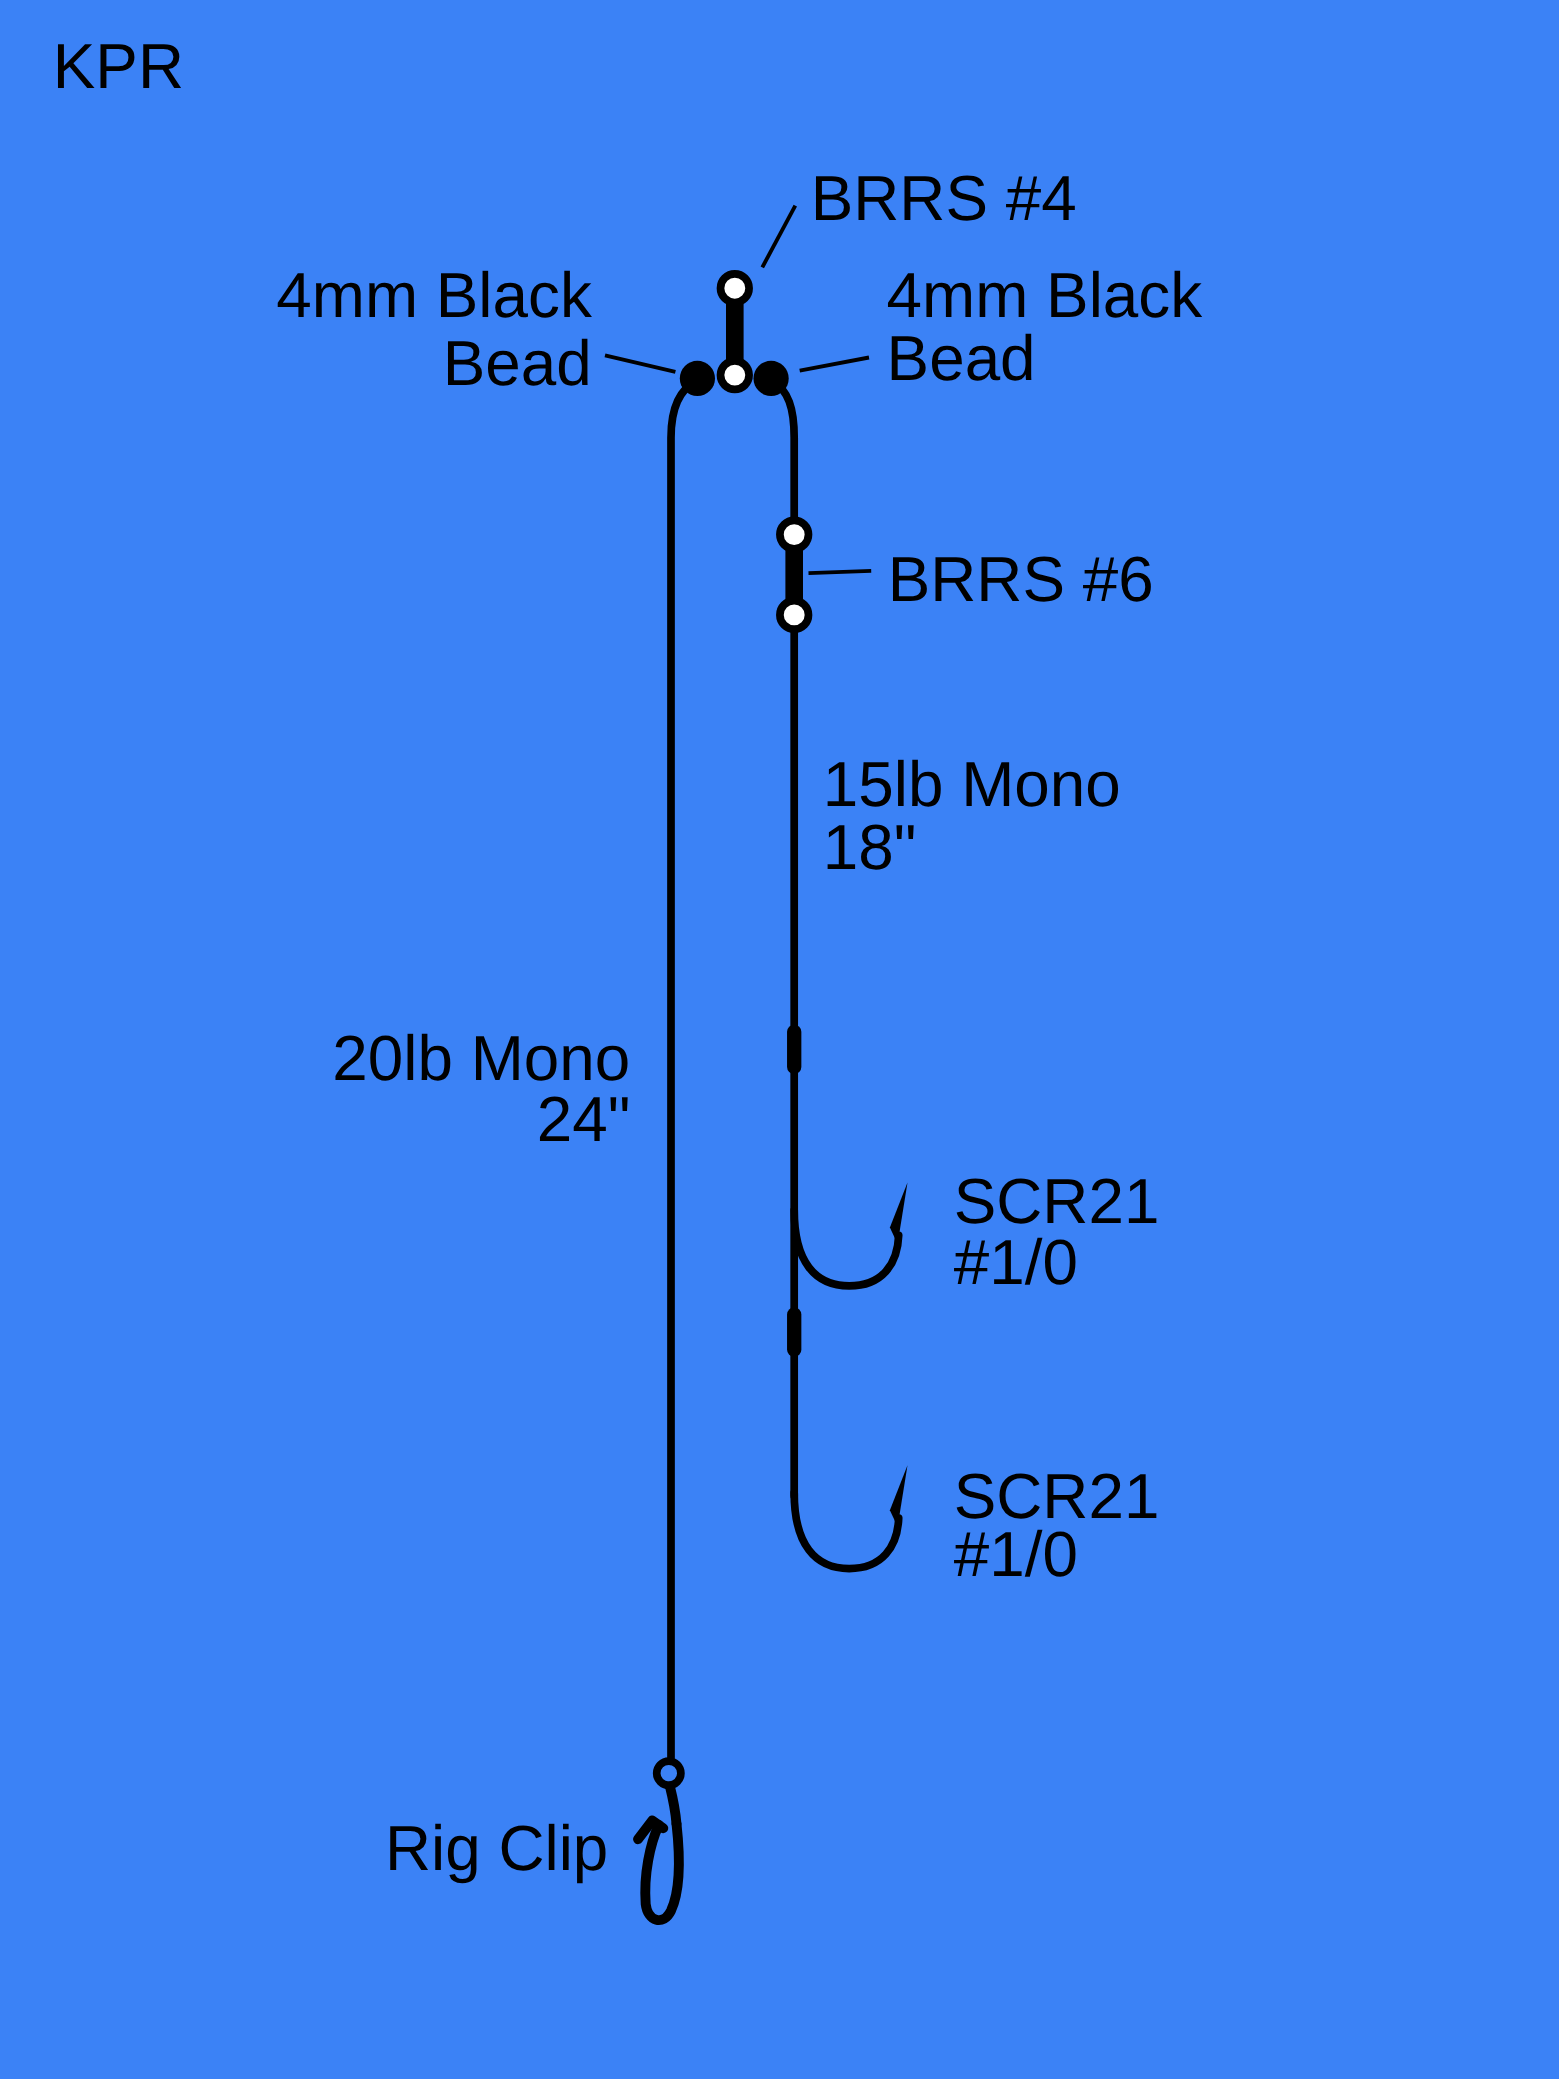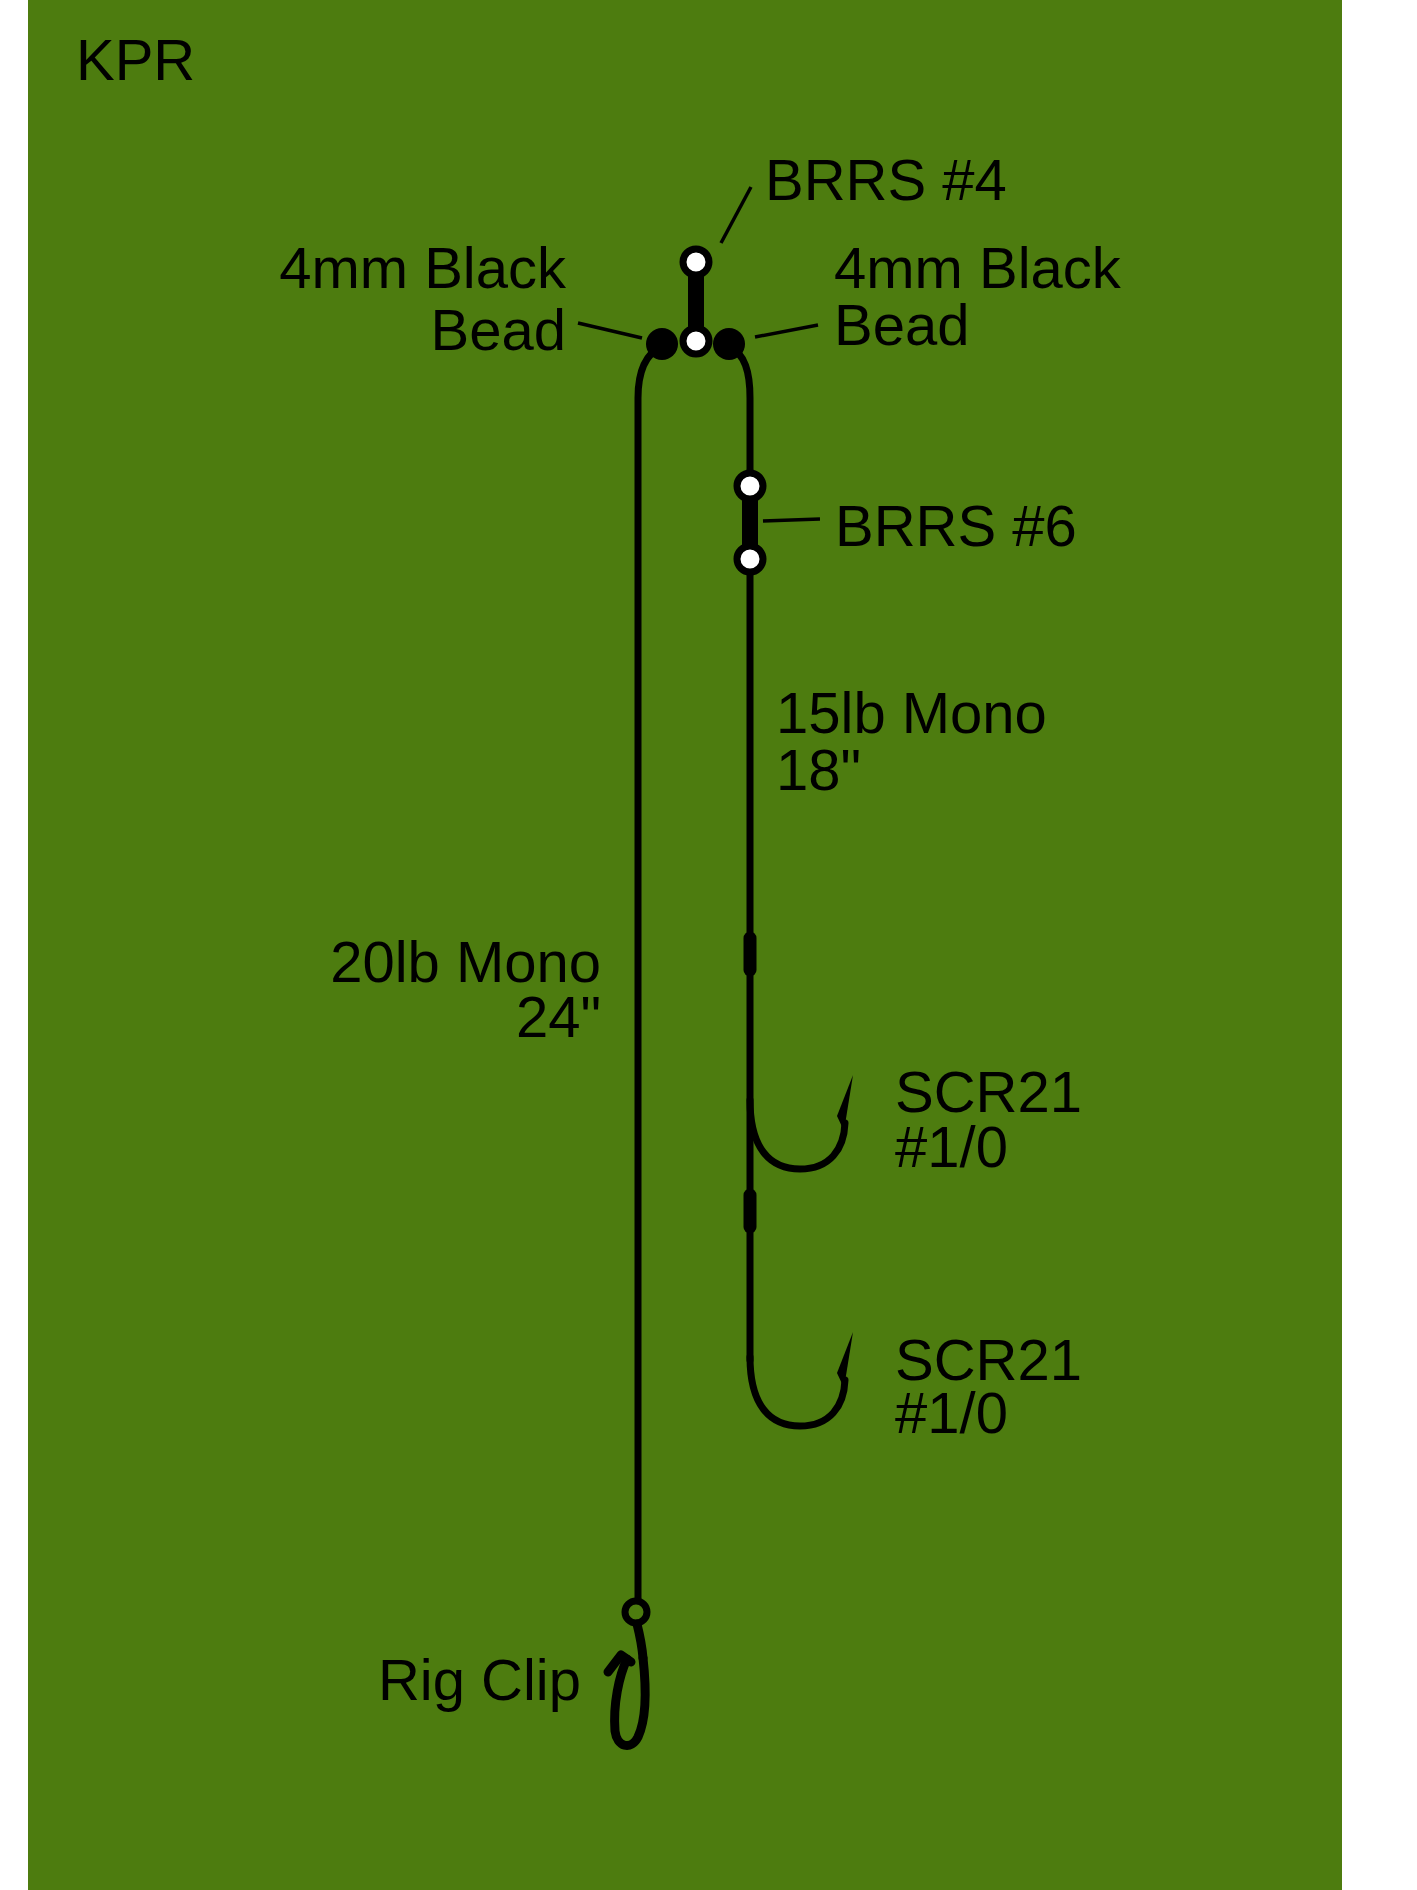--- a/index.html
+++ b/index.html
@@ -1,22 +1,21 @@
 <!DOCTYPE html>
 <html><head>
 <meta charset="utf-8">
 <style>
   html, body { margin: 0; padding: 0; }
   .page {
     position: relative;
-    width: 1314px;
+    width: 1417px;
     height: 1890px;
-    background: #4d7c0f;
+    background: #3b82f6;
     overflow: hidden;
-    margin-left: 28px;
   }
   svg.rig {
     display: block;
     width: 1417px;
     height: 1890px;
   }
   svg.rig text {
     font-family: "Liberation Sans", "DejaVu Sans", sans-serif;
     font-size: 58px;
     fill: #000000;

